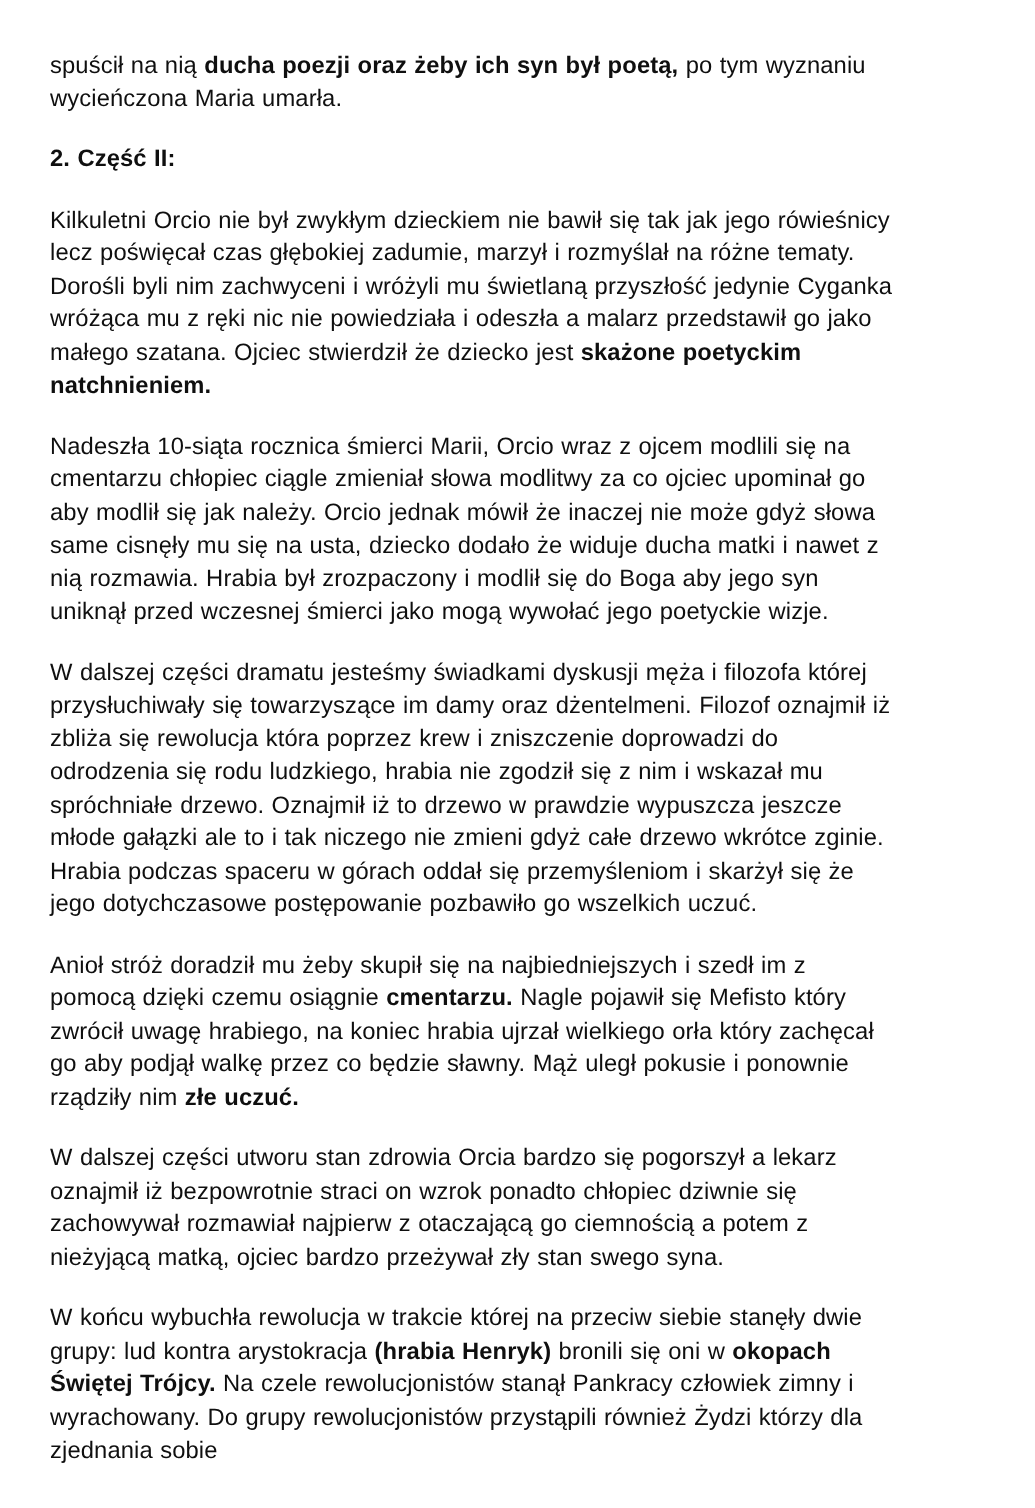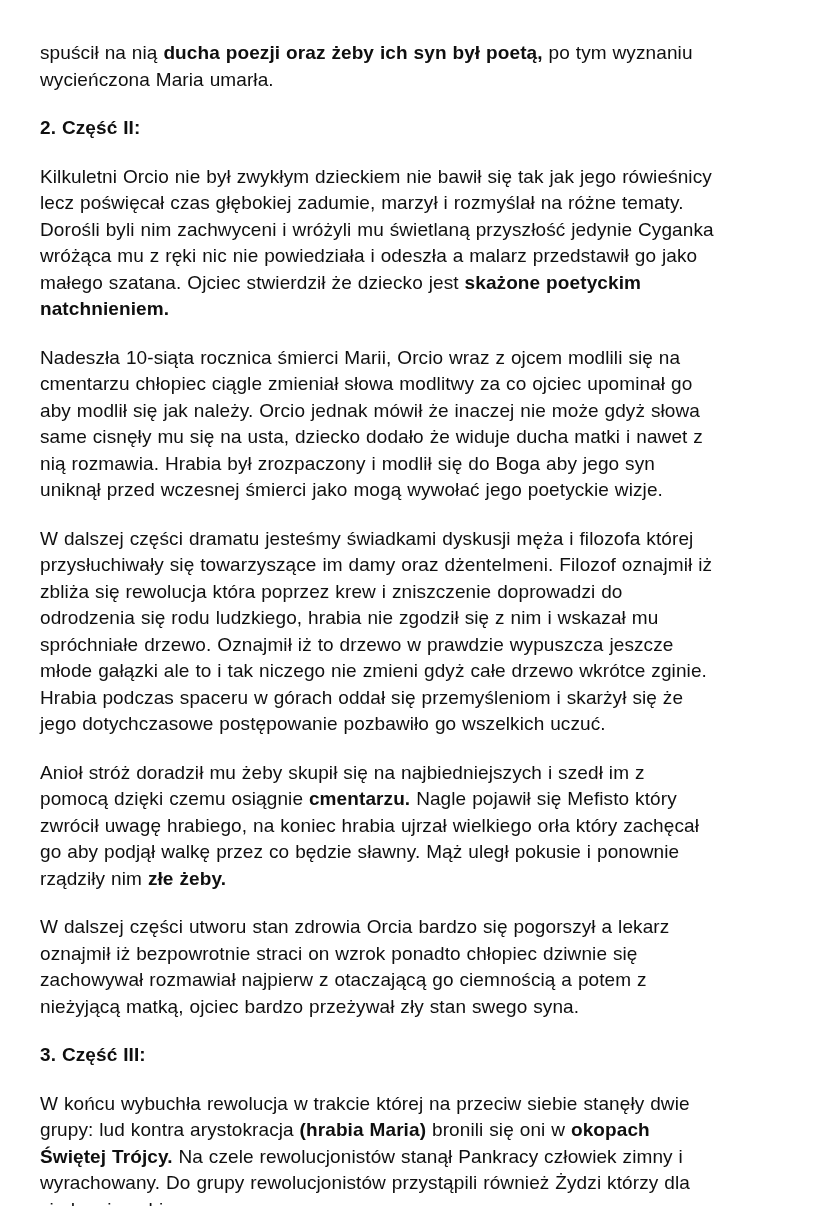--- a/index.html
+++ b/index.html
@@ -45,18 +45,17 @@
 </head>
 <body>
 
 <main class="doc-page">
   <article class="doc-body" id="doc-body">
       <p><span>spuścił na nią </span><strong>ducha poezji oraz żeby ich syn był poetą,</strong><span> po tym wyznaniu wycieńczona Maria umarła.</span></p>
       <h2><strong>2. Część II:</strong></h2>
       <p><span>Kilkuletni Orcio nie był zwykłym dzieckiem nie bawił się tak jak jego rówieśnicy lecz poświęcał czas głębokiej zadumie, marzył i rozmyślał na różne tematy. Dorośli byli nim zachwyceni i wróżyli mu świetlaną przyszłość jedynie Cyganka wróżąca mu z ręki nic nie powiedziała i odeszła a malarz przedstawił go jako małego szatana. Ojciec stwierdził że dziecko jest </span><strong>skażone poetyckim natchnieniem.</strong></p>
       <p><span>Nadeszła 10-siąta rocznica śmierci Marii, Orcio wraz z ojcem modlili się na cmentarzu chłopiec ciągle zmieniał słowa modlitwy za co ojciec upominał go aby modlił się jak należy. Orcio jednak mówił że inaczej nie może gdyż słowa same cisnęły mu się na usta, dziecko dodało że widuje ducha matki i nawet z nią rozmawia. Hrabia był zrozpaczony i modlił się do Boga aby jego syn uniknął przed wczesnej śmierci jako mogą wywołać jego poetyckie wizje.</span></p>
       <p><span>W dalszej części dramatu jesteśmy świadkami dyskusji męża i filozofa której przysłuchiwały się towarzyszące im damy oraz dżentelmeni. Filozof oznajmił iż zbliża się rewolucja która poprzez krew i zniszczenie doprowadzi do odrodzenia się rodu ludzkiego, hrabia nie zgodził się z nim i wskazał mu spróchniałe drzewo. Oznajmił iż to drzewo w prawdzie wypuszcza jeszcze młode gałązki ale to i tak niczego nie zmieni gdyż całe drzewo wkrótce zginie. Hrabia podczas spaceru w górach oddał się przemyśleniom i skarżył się że jego dotychczasowe postępowanie pozbawiło go wszelkich uczuć.</span></p>
-      <p><span>Anioł stróż doradził mu żeby skupił się na najbiedniejszych i szedł im z pomocą dzięki czemu osiągnie </span><strong>cmentarzu.</strong><span> Nagle pojawił się Mefisto który zwrócił uwagę hrabiego, na koniec hrabia ujrzał wielkiego orła który zachęcał go aby podjął walkę przez co będzie sławny. Mąż uległ pokusie i ponownie rządziły nim </span><strong>złe żeby.</strong></p>
+      <p><span>Anioł stróż doradził mu żeby skupił się na najbiedniejszych i szedł im z pomocą dzięki czemu osiągnie </span><strong>cmentarzu.</strong><span> Nagle pojawił się Mefisto który zwrócił uwagę hrabiego, na koniec hrabia ujrzał wielkiego orła który zachęcał go aby podjął walkę przez co będzie sławny. Mąż uległ pokusie i ponownie rządziły nim </span><strong>złe uczuć.</strong></p>
       <p><span>W dalszej części utworu stan zdrowia Orcia bardzo się pogorszył a lekarz oznajmił iż bezpowrotnie straci on wzrok ponadto chłopiec dziwnie się zachowywał rozmawiał najpierw z otaczającą go ciemnością a potem z nieżyjącą matką, ojciec bardzo przeżywał zły stan swego syna.</span></p>
-      <h2><strong>3. Część III:</strong></h2>
-      <p><span>W końcu wybuchła rewolucja w trakcie której na przeciw siebie stanęły dwie grupy: lud kontra arystokracja </span><strong>(hrabia Maria)</strong><span> bronili się oni w </span><strong>okopach Świętej Trójcy.</strong><span> Na czele rewolucjonistów stanął Pankracy człowiek zimny i wyrachowany. Do grupy rewolucjonistów przystąpili również Żydzi którzy dla zjednania sobie</span></p>
+      <p><span>W końcu wybuchła rewolucja w trakcie której na przeciw siebie stanęły dwie grupy: lud kontra arystokracja </span><strong>(hrabia Henryk)</strong><span> bronili się oni w </span><strong>okopach Świętej Trójcy.</strong><span> Na czele rewolucjonistów stanął Pankracy człowiek zimny i wyrachowany. Do grupy rewolucjonistów przystąpili również Żydzi którzy dla zjednania sobie</span></p>
     </article>
 </main>
 
 </body></html>

